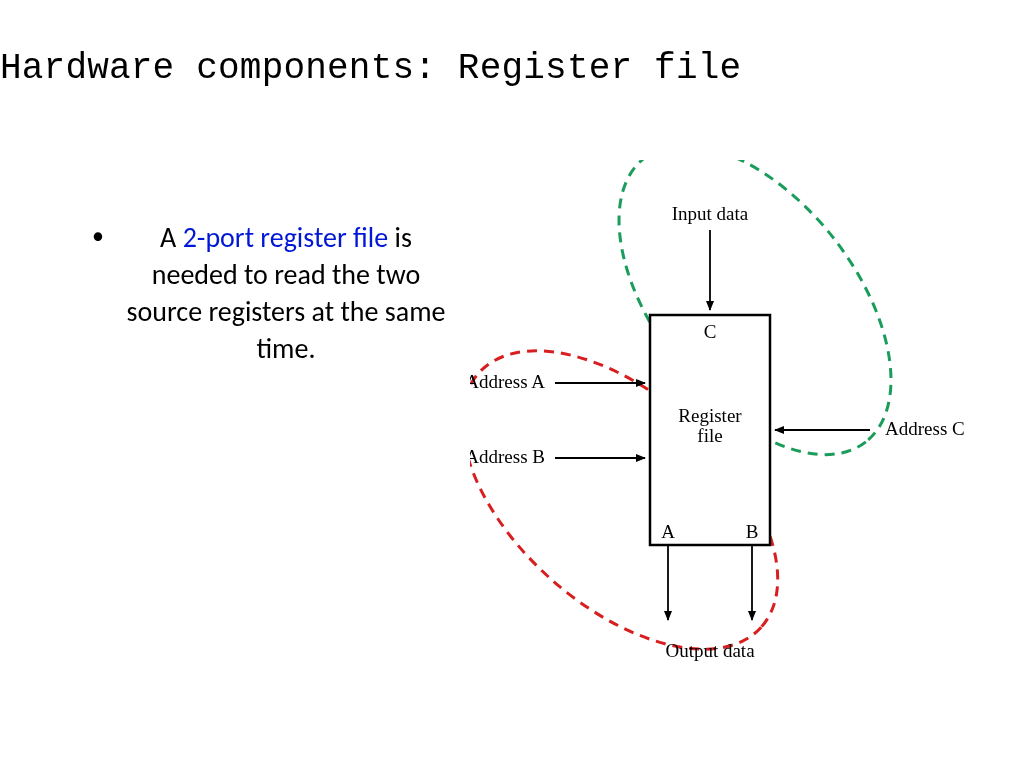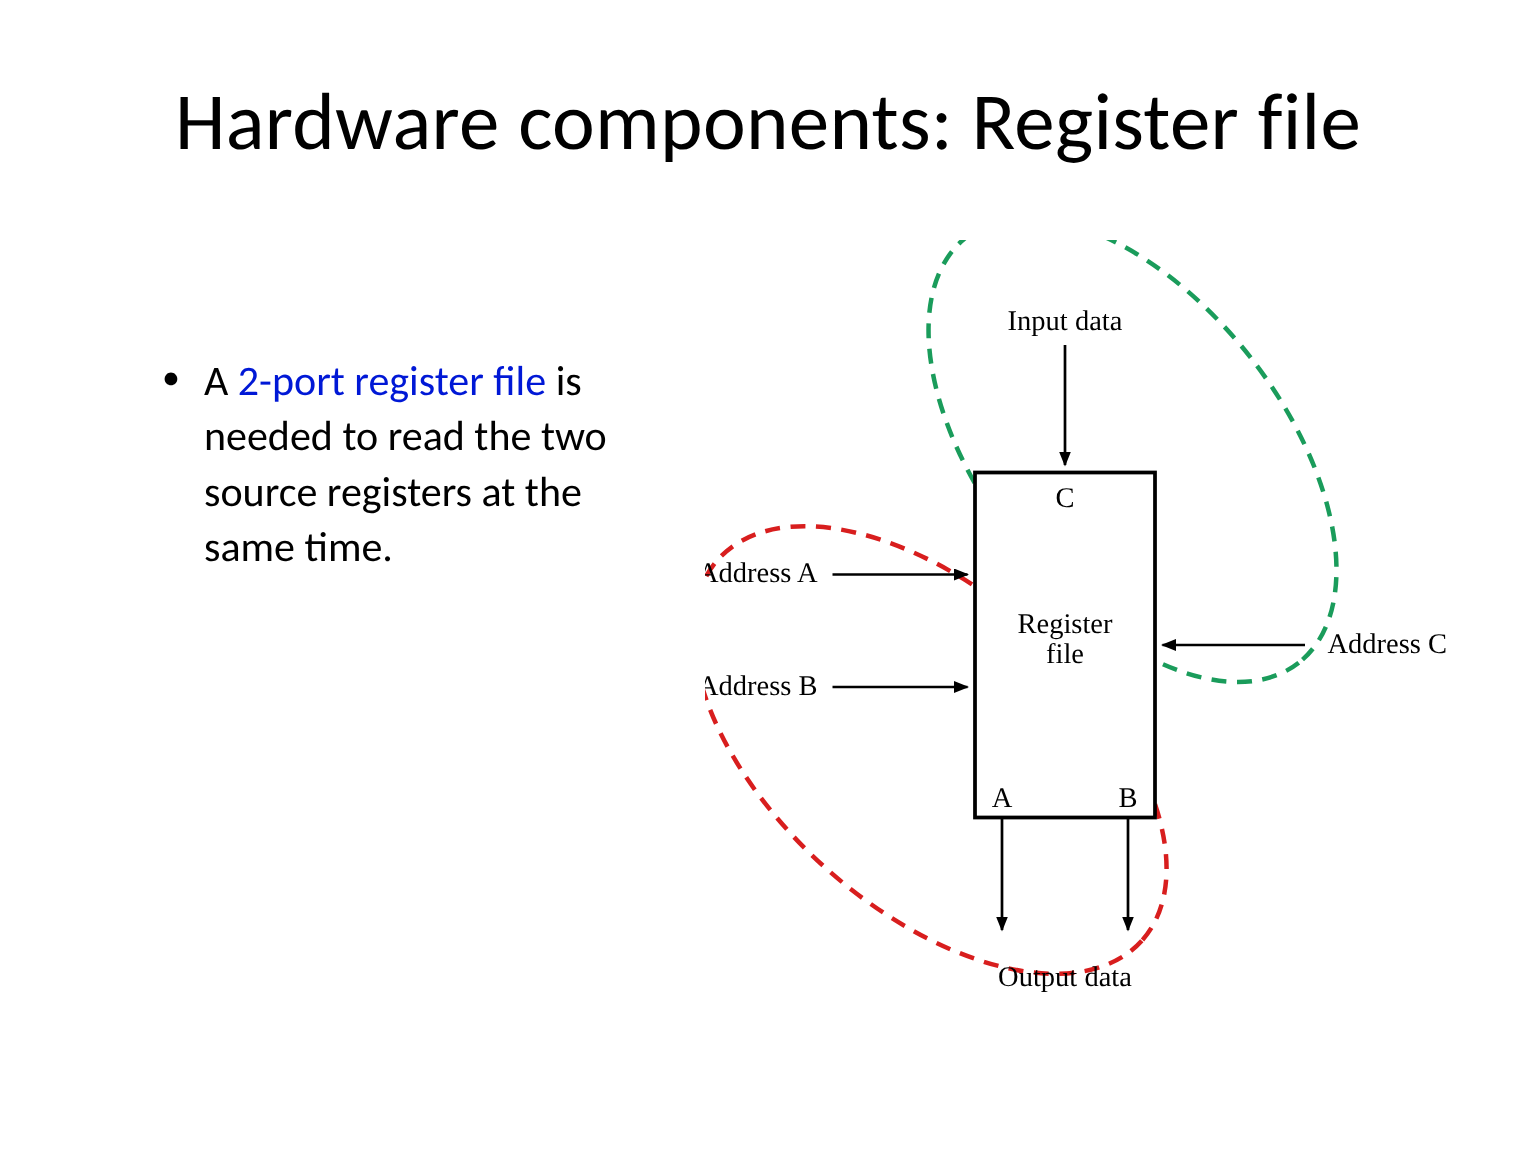--- a/index.html
+++ b/index.html
@@ -15,37 +15,38 @@
   .slide {
     position: relative;
     width: 1024px;
     height: 768px;
   }
   .title {
     position: absolute;
     top: 48px;
     left: 0;
     width: 100%;
-    text-align: center;
-    font-size: 54px;
+    font-size: 36px;
     font-weight: 400;
     letter-spacing: 0.2px;
+    font-family: Liberation Mono, monospace;
   }
   .body-text {
     position: absolute;
     top: 220px;
     left: 92px;
     width: 360px;
     font-size: 28px;
     line-height: 1.32;
   }
   .body-text ul {
-    margin: 16px;
+    margin: 0;
     padding: 0;
     list-style: none;
+    text-align: center;
   }
   .body-text li {
     position: relative;
     padding-left: 28px;
     margin-bottom: 56px;
   }
   .body-text li::before {
     content: "•";
     position: absolute;
     left: 0;

